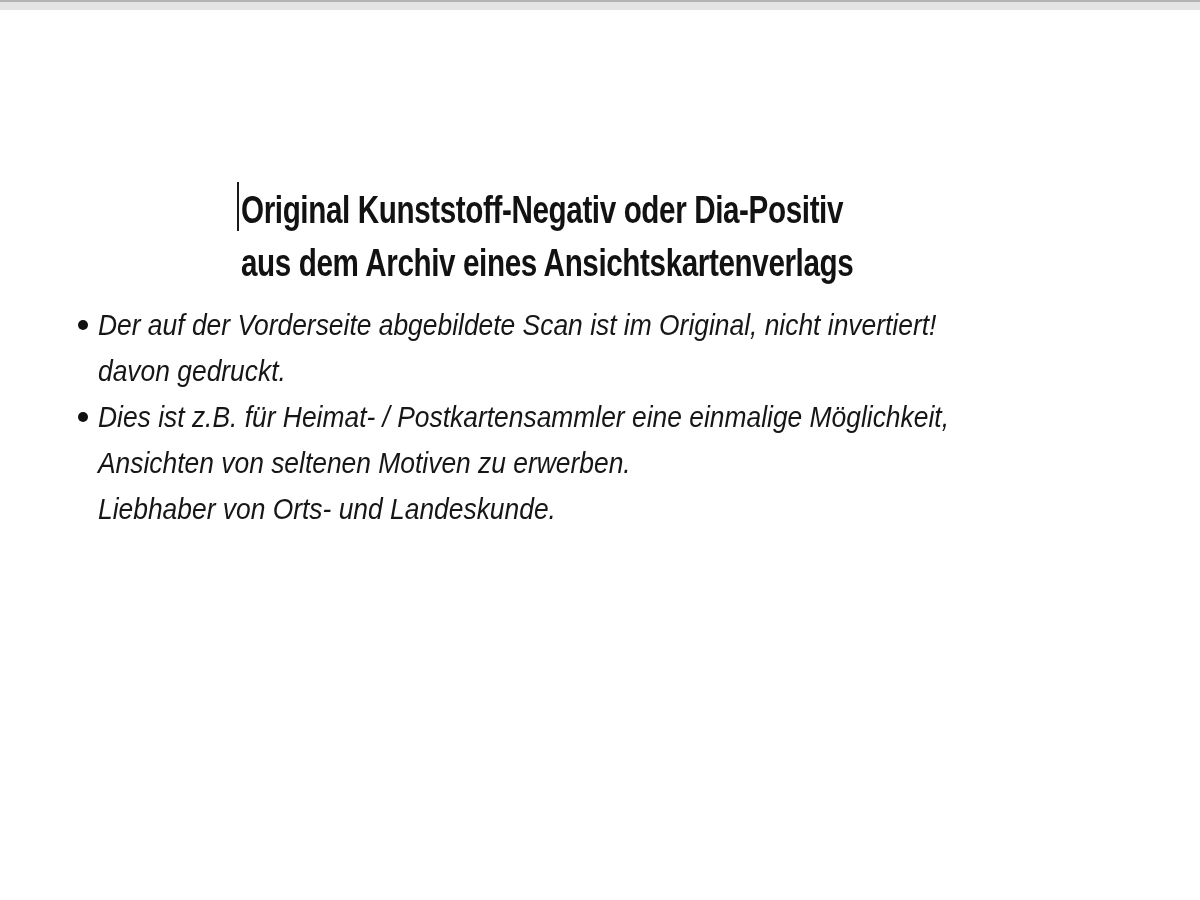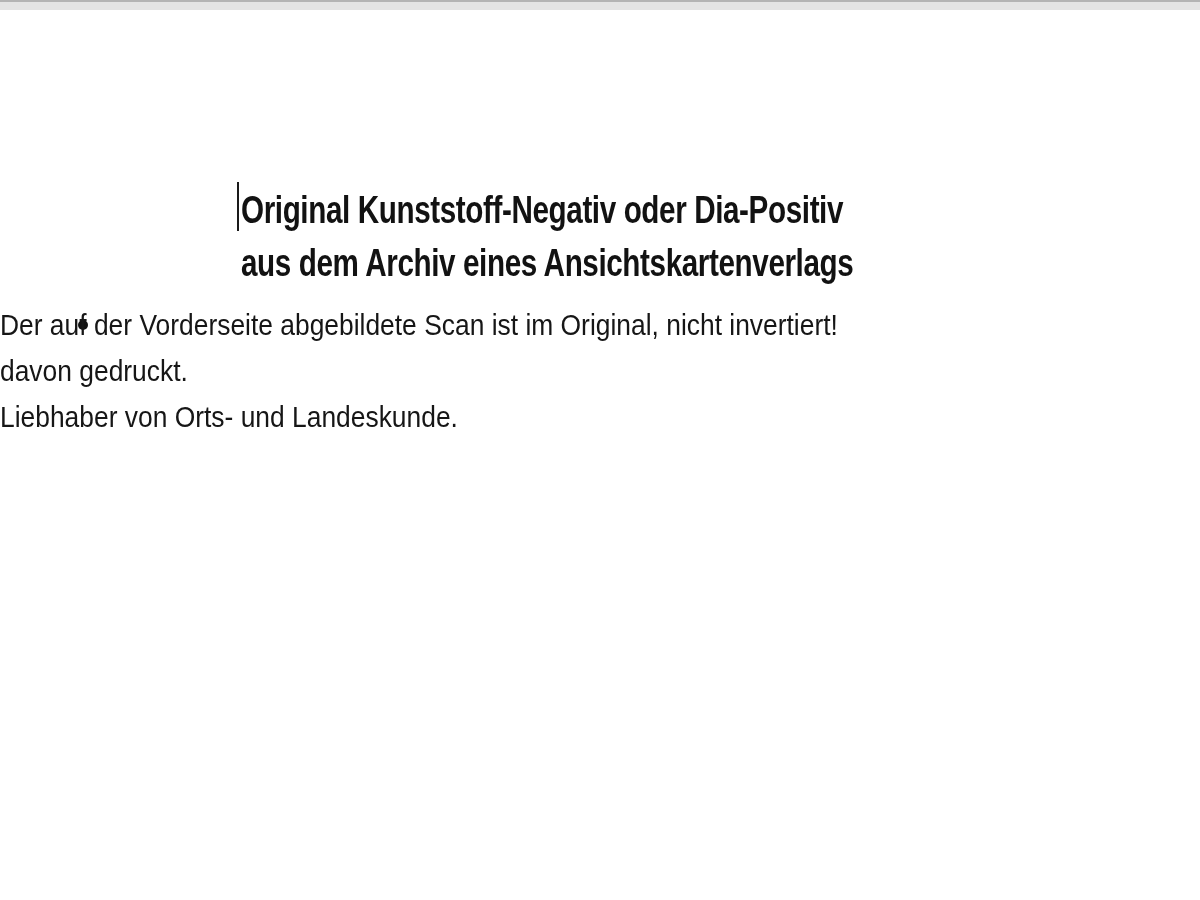--- a/index.html
+++ b/index.html
@@ -53,21 +53,23 @@
     left: 0;
     top: 302px;
     width: 1200px;
     color: #161616;
     font-size: 30px;
     line-height: 46px;
   }
   .row {
     position: relative;
     height: 46px;
+    padding-left: 98px;
     white-space: nowrap;
+    font-style: italic;
   }
   .dot {
     position: absolute;
     left: 78px;
     top: 50%;
     margin-top: -5px;
     width: 10px;
     height: 10px;
     border-radius: 50%;
     background: #111111;
@@ -96,20 +98,27 @@
 
     <div class="row">
       <span class="dot"></span>
       <span class="line">Der auf der Vorderseite abgebildete Scan ist im Original, nicht invertiert!</span>
     </div>
 
     <div class="row">
       <span class="line">davon gedruckt.</span>
     </div>
 
+    <div class="row">
+      <span class="dot"></span>
+      <span class="line">Dies ist z.B. für Heimat- / Postkartensammler eine einmalige Möglichkeit,</span>
+    </div>
+    <div class="row">
+      <span class="line">Ansichten von seltenen Motiven zu erwerben.</span>
+    </div>
 
     <div class="row">
       <span class="line">Liebhaber von Orts- und Landeskunde.</span>
     </div>
 
   </div>
 
 </div>
 
 </body></html>

